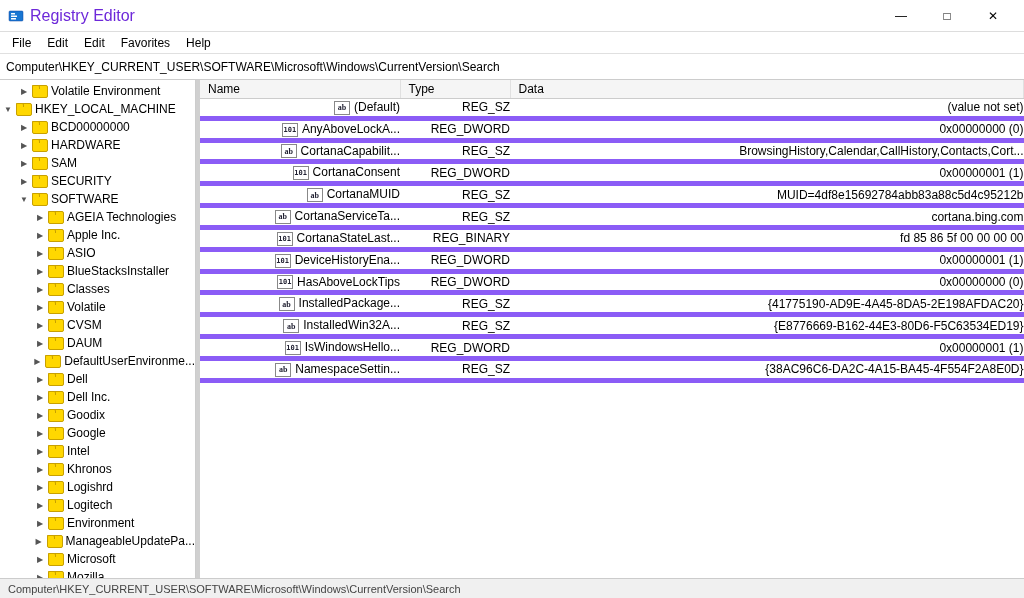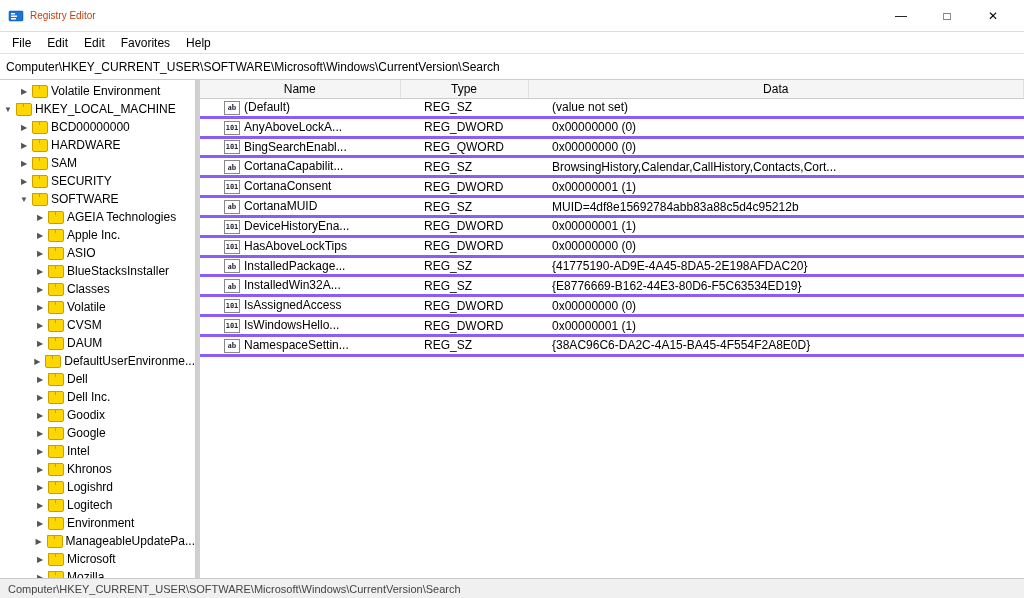--- a/index.html
+++ b/index.html
@@ -7,21 +7,21 @@
 
     
     .titlebar {
       background: #fff;
       display: flex; align-items: center; justify-content: space-between;
       padding: 6px 8px;
       border-bottom: 1px solid #ddd;
       height: 32px;
     }
     .titlebar-left { display: flex; align-items: center; gap: 6px; }
-    .titlebar-title { font-size: 10px; color: #c2410c; }
+    .titlebar-title { font-size: 16px; color: #6d28d9; }
     .titlebar-controls { display: flex; gap: 0; }
     .titlebar-btn {
       width: 46px; height: 32px; border: none; background: transparent;
       font-size: 12px; cursor: pointer; display: flex; align-items: center; justify-content: center;
     }
 
     
     .menubar {
       background: #fff;
       display: flex; align-items: center;
@@ -130,32 +130,33 @@
     .splitter {
       width: 4px; background: #d0d0d0; cursor: ew-resize;
     }
 
     
     .reg-table { width: 100%; border-collapse: collapse; }
     .reg-table th {
       background: #f5f5f5;
       border-bottom: 1px solid #ccc;
       border-right: 1px solid #e0e0e0;
-      text-align: center;
+      text-align: left;
       padding: 2px 8px;
       font-weight: normal;
       font-size: 12px;
       position: sticky; top: 0;
       z-index: 1;
     }
     .reg-table td {
-      padding: 1px 24px;
+      padding: 1px 0;
       font-size: 12px;
-      border-bottom: 3px solid #8b5cf6;
+      border-bottom: 5px solid #8b5cf6;
       white-space: nowrap;
+      text-align: right;
     }
 
     .reg-icon {
       width: 16px; height: 16px; display: inline-block; margin-right: 4px;
       vertical-align: middle;
     }
     
     .icon-ab {
       background: #fff;
       border: 1px solid #999;
@@ -406,63 +407,63 @@
             <td><span class="reg-icon icon-ab" style="width: 16px; height: 14px; margin-right: 4px; vertical-align: middle; display: inline-flex; align-items: center; justify-content: center; background: rgb(255, 255, 255); border: 1px solid rgb(136, 136, 136); font-size: 8px; color: rgb(34, 34, 51); font-weight: bold; font-family: serif;">ab</span><span>(Default)</span></td>
             <td>REG_SZ</td>
             <td>(value not set)</td>
           </tr>
           <tr>
             <td><span class="reg-icon icon-dword" style="width: 16px; height: 14px; margin-right: 4px; vertical-align: middle; display: inline-flex; align-items: center; justify-content: center; background: rgb(255, 255, 255); border: 1px solid rgb(136, 136, 136); font-size: 7px; color: rgb(34, 34, 51); font-weight: bold; font-family: monospace;">101</span><span>AnyAboveLockA...</span></td>
             <td>REG_DWORD</td>
             <td>0x00000000 (0)</td>
           </tr>
           <tr>
-            <td><span class="reg-icon icon-dword" style="width: 16px; height: 14px; margin-right: 4px; vertical-align: middle; display: inline-flex; align-items: center; justify-content: center; background: rgb(255, 255, 255); border: 1px solid rgb(136, 136, 136); font-size: 7px; color: rgb(34, 34, 51); font-weight: bold; font-family: monospace;">101</span><span>BingSearchEnabl...</span></td>
-            <td>REG_QWORD</td>
-            <td>0x00000000 (0)</td>
-          </tr>
-          <tr>
             <td><span class="reg-icon icon-ab" style="width: 16px; height: 14px; margin-right: 4px; vertical-align: middle; display: inline-flex; align-items: center; justify-content: center; background: rgb(255, 255, 255); border: 1px solid rgb(136, 136, 136); font-size: 8px; color: rgb(34, 34, 51); font-weight: bold; font-family: serif;">ab</span><span>CortanaCapabilit...</span></td>
             <td>REG_SZ</td>
             <td>BrowsingHistory,Calendar,CallHistory,Contacts,Cort...</td>
           </tr>
           <tr>
             <td><span class="reg-icon icon-dword" style="width: 16px; height: 14px; margin-right: 4px; vertical-align: middle; display: inline-flex; align-items: center; justify-content: center; background: rgb(255, 255, 255); border: 1px solid rgb(136, 136, 136); font-size: 7px; color: rgb(34, 34, 51); font-weight: bold; font-family: monospace;">101</span><span>CortanaConsent</span></td>
             <td>REG_DWORD</td>
             <td>0x00000001 (1)</td>
           </tr>
           <tr>
             <td><span class="reg-icon icon-ab" style="width: 16px; height: 14px; margin-right: 4px; vertical-align: middle; display: inline-flex; align-items: center; justify-content: center; background: rgb(255, 255, 255); border: 1px solid rgb(136, 136, 136); font-size: 8px; color: rgb(34, 34, 51); font-weight: bold; font-family: serif;">ab</span><span>CortanaMUID</span></td>
             <td>REG_SZ</td>
             <td>MUID=4df8e15692784abb83a88c5d4c95212b</td>
           </tr>
           <tr>
+            <td><span class="reg-icon icon-ab" style="width: 16px; height: 14px; margin-right: 4px; vertical-align: middle; display: inline-flex; align-items: center; justify-content: center; background: rgb(255, 255, 255); border: 1px solid rgb(136, 136, 136); font-size: 8px; color: rgb(34, 34, 51); font-weight: bold; font-family: serif;">ab</span><span>CortanaServiceTa...</span></td>
+            <td>REG_SZ</td>
+            <td>cortana.bing.com</td>
+          </tr>
+          <tr>
+            <td><span class="reg-icon icon-dword" style="width: 16px; height: 14px; margin-right: 4px; vertical-align: middle; display: inline-flex; align-items: center; justify-content: center; background: rgb(255, 255, 255); border: 1px solid rgb(136, 136, 136); font-size: 7px; color: rgb(34, 34, 51); font-weight: bold; font-family: monospace;">101</span><span>CortanaStateLast...</span></td>
+            <td>REG_BINARY</td>
+            <td>fd 85 86 5f 00 00 00 00</td>
+          </tr>
+          <tr>
             <td><span class="reg-icon icon-dword" style="width: 16px; height: 14px; margin-right: 4px; vertical-align: middle; display: inline-flex; align-items: center; justify-content: center; background: rgb(255, 255, 255); border: 1px solid rgb(136, 136, 136); font-size: 7px; color: rgb(34, 34, 51); font-weight: bold; font-family: monospace;">101</span><span>DeviceHistoryEna...</span></td>
             <td>REG_DWORD</td>
             <td>0x00000001 (1)</td>
           </tr>
           <tr>
             <td><span class="reg-icon icon-dword" style="width: 16px; height: 14px; margin-right: 4px; vertical-align: middle; display: inline-flex; align-items: center; justify-content: center; background: rgb(255, 255, 255); border: 1px solid rgb(136, 136, 136); font-size: 7px; color: rgb(34, 34, 51); font-weight: bold; font-family: monospace;">101</span><span>HasAboveLockTips</span></td>
             <td>REG_DWORD</td>
             <td>0x00000000 (0)</td>
           </tr>
           <tr>
             <td><span class="reg-icon icon-ab" style="width: 16px; height: 14px; margin-right: 4px; vertical-align: middle; display: inline-flex; align-items: center; justify-content: center; background: rgb(255, 255, 255); border: 1px solid rgb(136, 136, 136); font-size: 8px; color: rgb(34, 34, 51); font-weight: bold; font-family: serif;">ab</span><span>InstalledPackage...</span></td>
             <td>REG_SZ</td>
             <td>{41775190-AD9E-4A45-8DA5-2E198AFDAC20}</td>
           </tr>
           <tr>
             <td><span class="reg-icon icon-ab" style="width: 16px; height: 14px; margin-right: 4px; vertical-align: middle; display: inline-flex; align-items: center; justify-content: center; background: rgb(255, 255, 255); border: 1px solid rgb(136, 136, 136); font-size: 8px; color: rgb(34, 34, 51); font-weight: bold; font-family: serif;">ab</span><span>InstalledWin32A...</span></td>
             <td>REG_SZ</td>
             <td>{E8776669-B162-44E3-80D6-F5C63534ED19}</td>
-          </tr>
-          <tr>
-            <td><span class="reg-icon icon-dword" style="width: 16px; height: 14px; margin-right: 4px; vertical-align: middle; display: inline-flex; align-items: center; justify-content: center; background: rgb(255, 255, 255); border: 1px solid rgb(136, 136, 136); font-size: 7px; color: rgb(34, 34, 51); font-weight: bold; font-family: monospace;">101</span><span>IsAssignedAccess</span></td>
-            <td>REG_DWORD</td>
-            <td>0x00000000 (0)</td>
           </tr>
           <tr>
             <td><span class="reg-icon icon-dword" style="width: 16px; height: 14px; margin-right: 4px; vertical-align: middle; display: inline-flex; align-items: center; justify-content: center; background: rgb(255, 255, 255); border: 1px solid rgb(136, 136, 136); font-size: 7px; color: rgb(34, 34, 51); font-weight: bold; font-family: monospace;">101</span><span>IsWindowsHello...</span></td>
             <td>REG_DWORD</td>
             <td>0x00000001 (1)</td>
           </tr>
           <tr>
             <td><span class="reg-icon icon-ab" style="width: 16px; height: 14px; margin-right: 4px; vertical-align: middle; display: inline-flex; align-items: center; justify-content: center; background: rgb(255, 255, 255); border: 1px solid rgb(136, 136, 136); font-size: 8px; color: rgb(34, 34, 51); font-weight: bold; font-family: serif;">ab</span><span>NamespaceSettin...</span></td>
             <td>REG_SZ</td>
             <td>{38AC96C6-DA2C-4A15-BA45-4F554F2A8E0D}</td>

